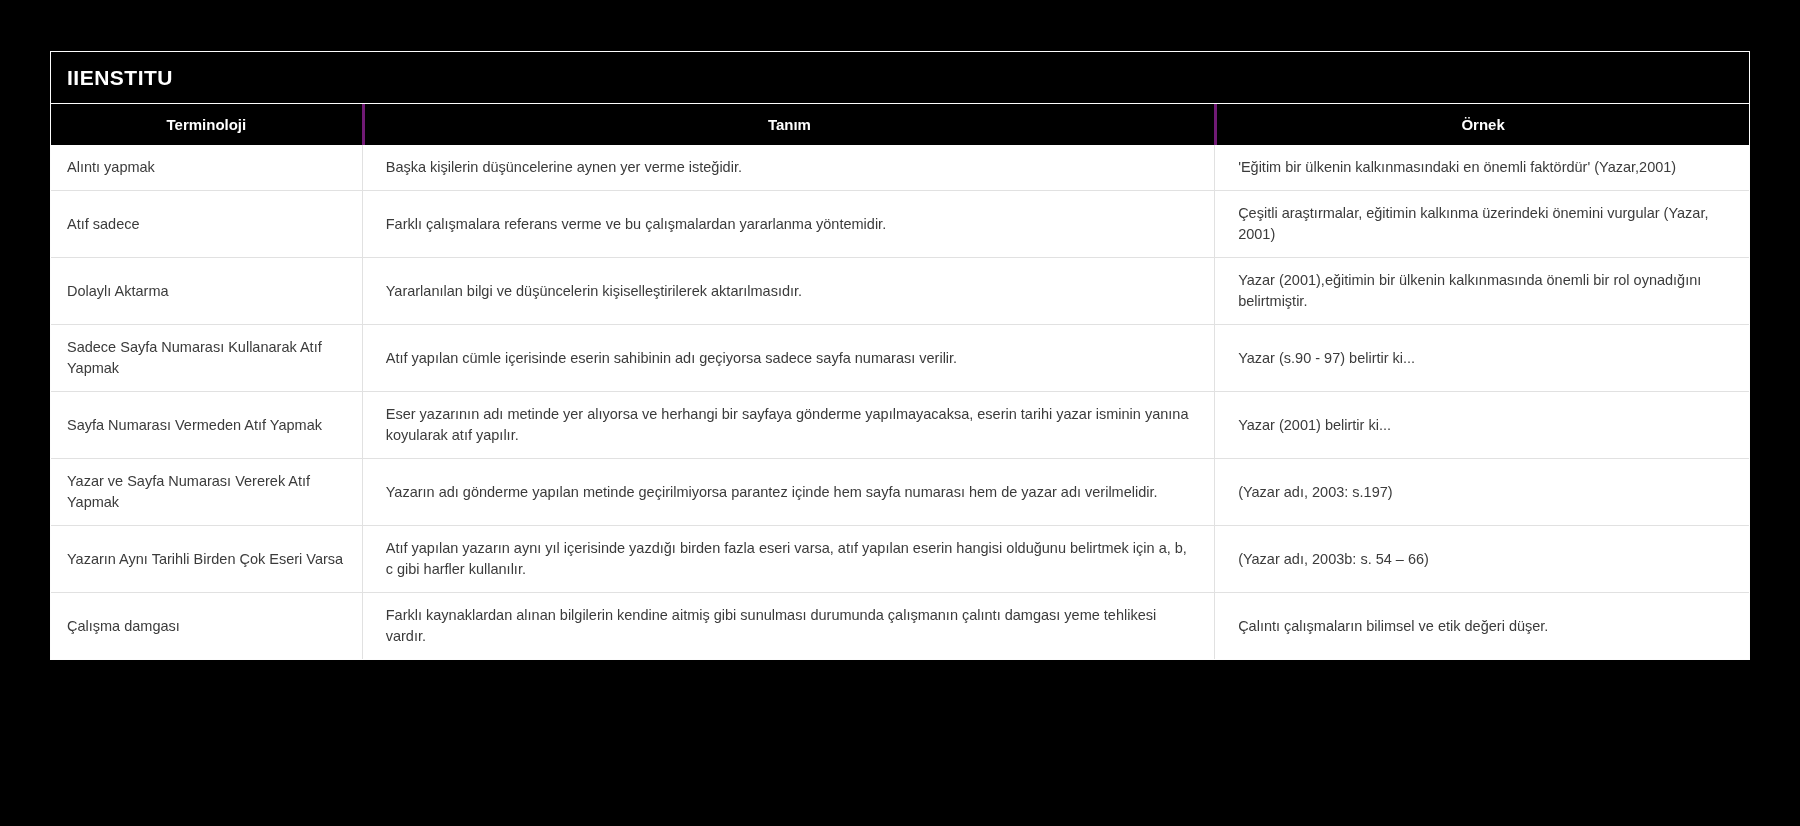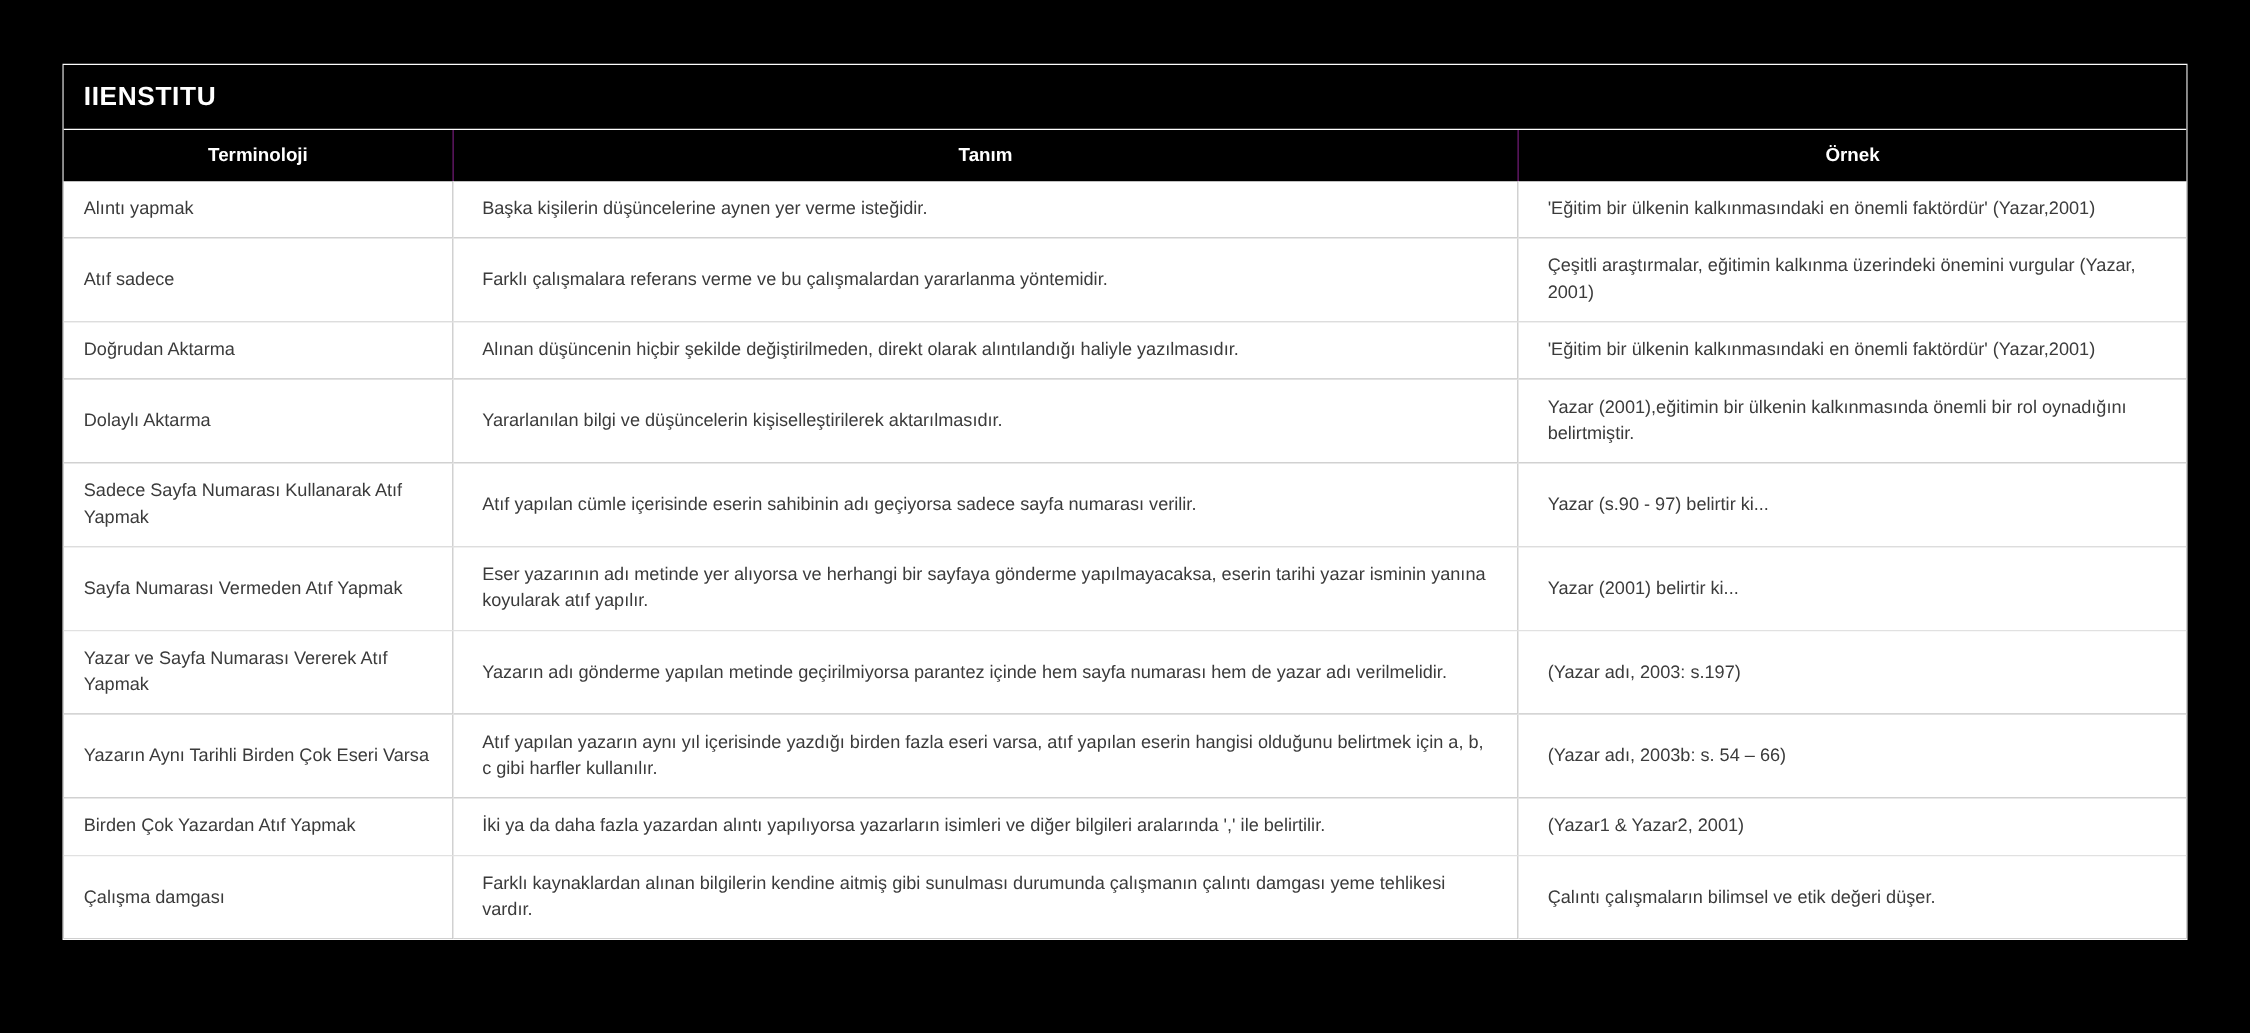--- a/index.html
+++ b/index.html
@@ -47,21 +47,21 @@
   .term-table thead th {
     background: #000000;
     color: #ffffff;
     font-size: 15px;
     font-weight: bold;
     text-align: center;
     vertical-align: middle;
     padding: 10px 16px;
     line-height: 21px;
   }
-  .term-table thead th.bl { border-left: 1px solid #701a75; }
+  .term-table thead th.bl { border-left: 3px solid #701a75; }
   .term-table tbody td {
     background: #ffffff;
     color: #3b3b3b;
     font-size: 14.5px;
     line-height: 21px;
     vertical-align: middle;
     text-align: left;
     padding: 12px 16px;
     margin-top: 27px;
   }
@@ -96,25 +96,20 @@
           <td>Alıntı yapmak</td>
           <td class="bl">Başka kişilerin düşüncelerine aynen yer verme isteğidir.</td>
           <td class="bl">'Eğitim bir ülkenin kalkınmasındaki en önemli faktördür' (Yazar,2001)</td>
         </tr>
         <tr>
           <td>Atıf sadece</td>
           <td class="bl">Farklı çalışmalara referans verme ve bu çalışmalardan yararlanma yöntemidir.</td>
           <td class="bl">Çeşitli araştırmalar, eğitimin kalkınma üzerindeki önemini vurgular (Yazar, 2001)</td>
         </tr>
         <tr>
-          <td>Doğrudan Aktarma</td>
-          <td class="bl">Alınan düşüncenin hiçbir şekilde değiştirilmeden, direkt olarak alıntılandığı haliyle yazılmasıdır.</td>
-          <td class="bl">'Eğitim bir ülkenin kalkınmasındaki en önemli faktördür' (Yazar,2001)</td>
-        </tr>
-        <tr>
           <td>Dolaylı Aktarma</td>
           <td class="bl">Yararlanılan bilgi ve düşüncelerin kişiselleştirilerek aktarılmasıdır.</td>
           <td class="bl">Yazar (2001),eğitimin bir ülkenin kalkınmasında önemli bir rol oynadığını belirtmiştir.</td>
         </tr>
         <tr>
           <td>Sadece Sayfa Numarası Kullanarak Atıf Yapmak</td>
           <td class="bl">Atıf yapılan cümle içerisinde eserin sahibinin adı geçiyorsa sadece sayfa numarası verilir.</td>
           <td class="bl">Yazar (s.90 - 97) belirtir ki...</td>
         </tr>
         <tr>
@@ -126,25 +121,20 @@
           <td>Yazar ve Sayfa Numarası Vererek Atıf Yapmak</td>
           <td class="bl">Yazarın adı gönderme yapılan metinde geçirilmiyorsa parantez içinde hem sayfa numarası hem de yazar adı verilmelidir.</td>
           <td class="bl">(Yazar adı, 2003: s.197)</td>
         </tr>
         <tr>
           <td>Yazarın Aynı Tarihli Birden Çok Eseri Varsa</td>
           <td class="bl">Atıf yapılan yazarın aynı yıl içerisinde yazdığı birden fazla eseri varsa, atıf yapılan eserin hangisi olduğunu belirtmek için a, b, c gibi harfler kullanılır.</td>
           <td class="bl">(Yazar adı, 2003b: s. 54 – 66)</td>
         </tr>
         <tr>
-          <td>Birden Çok Yazardan Atıf Yapmak</td>
-          <td class="bl">İki ya da daha fazla yazardan alıntı yapılıyorsa yazarların isimleri ve diğer bilgileri aralarında ',' ile belirtilir.</td>
-          <td class="bl">(Yazar1 &amp; Yazar2, 2001)</td>
-        </tr>
-        <tr>
           <td>Çalışma damgası</td>
           <td class="bl">Farklı kaynaklardan alınan bilgilerin kendine aitmiş gibi sunulması durumunda çalışmanın çalıntı damgası yeme tehlikesi vardır.</td>
           <td class="bl">Çalıntı çalışmaların bilimsel ve etik değeri düşer.</td>
         </tr>
       </tbody>
     </table>
 
   </div>
 </div>
 

